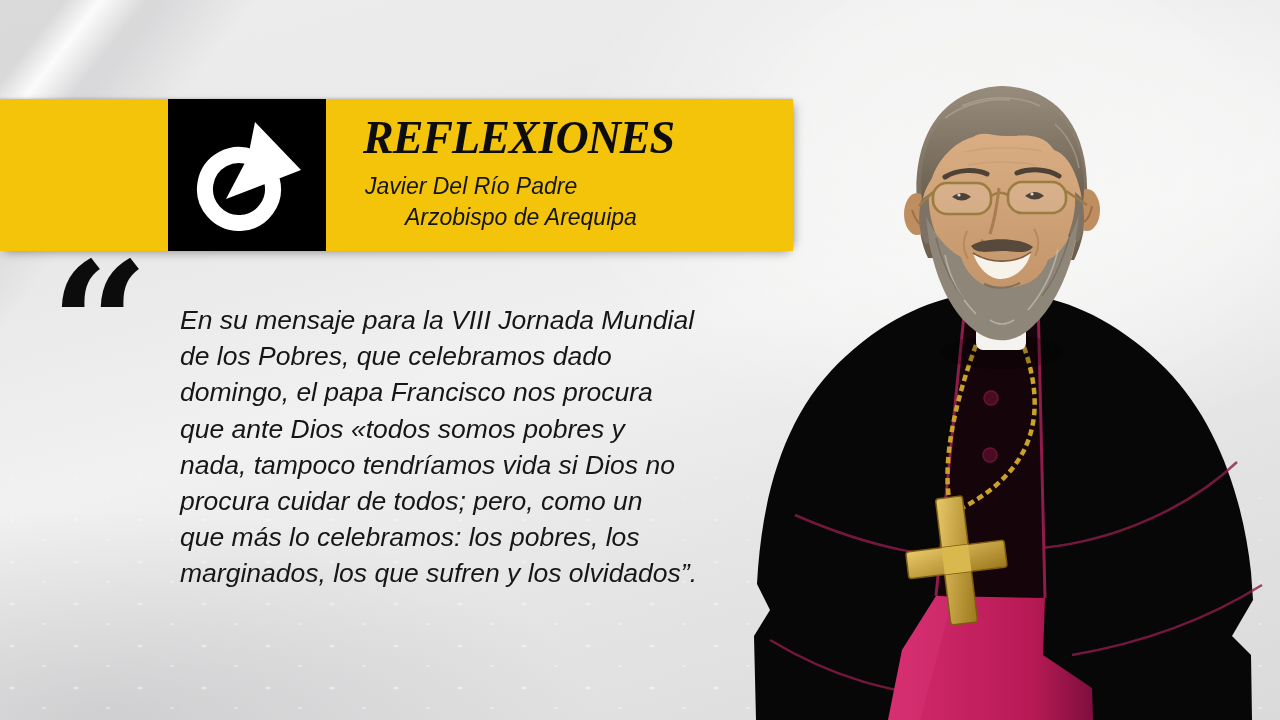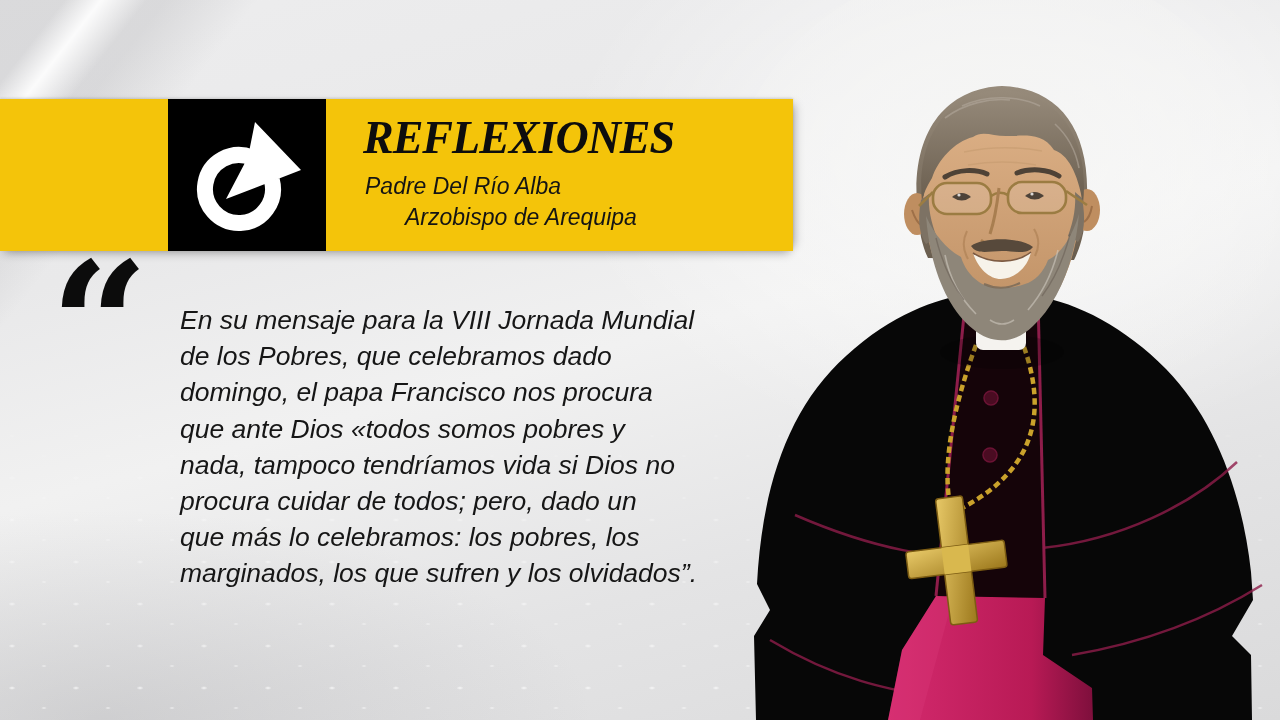--- a/index.html
+++ b/index.html
@@ -56,21 +56,21 @@
   <div class="bg-dots"></div>
 
   <div class="quote-mark">“</div>
 
   <div class="quote-text">
     <div class="quote-line">En su mensaje para la VIII Jornada Mundial</div>
     <div class="quote-line">de los Pobres, que celebramos dado</div>
     <div class="quote-line">domingo, el papa Francisco nos procura</div>
     <div class="quote-line">que ante Dios «todos somos pobres y</div>
     <div class="quote-line">nada, tampoco tendríamos vida si Dios no</div>
-    <div class="quote-line">procura cuidar de todos; pero, dado un</div>
+    <div class="quote-line">procura cuidar de todos; pero, como un</div>
     <div class="quote-line">que más lo celebramos: los pobres, los</div>
     <div class="quote-line">marginados, los que sufren y los olvidados”.</div>
   </div>
 
   <div class="portrait">
     <svg width="540" height="720" viewBox="0 0 540 720">
       <defs>
         <radialGradient id="glow" cx="50%" cy="32%" r="62%">
           <stop offset="0%" stop-color="#f4f4f3" stop-opacity=".95"></stop>
           <stop offset="100%" stop-color="#f4f4f3" stop-opacity="0"></stop>
@@ -212,17 +212,17 @@
   </div>
 
   <div class="banner">
     <div class="logo-box">
       <svg width="158" height="152" viewBox="0 0 158 152">
         <path d="M103.8,80.2 A34,34 0 1 1 83.7,57.5" fill="none" stroke="#ffffff" stroke-width="16"></path>
         <path d="M87,22 L133,70 L58,99 L80,57 Z" fill="#ffffff"></path>
       </svg>
     </div>
     <div class="banner-title">REFLEXIONES</div>
-    <div class="banner-author">Padre Del Río Alba</div>
+    <div class="banner-author">Javier Del Río Padre</div>
     <div class="banner-role">Arzobispo de Arequipa</div>
   </div>
 
 </div>
 
 </body></html>

